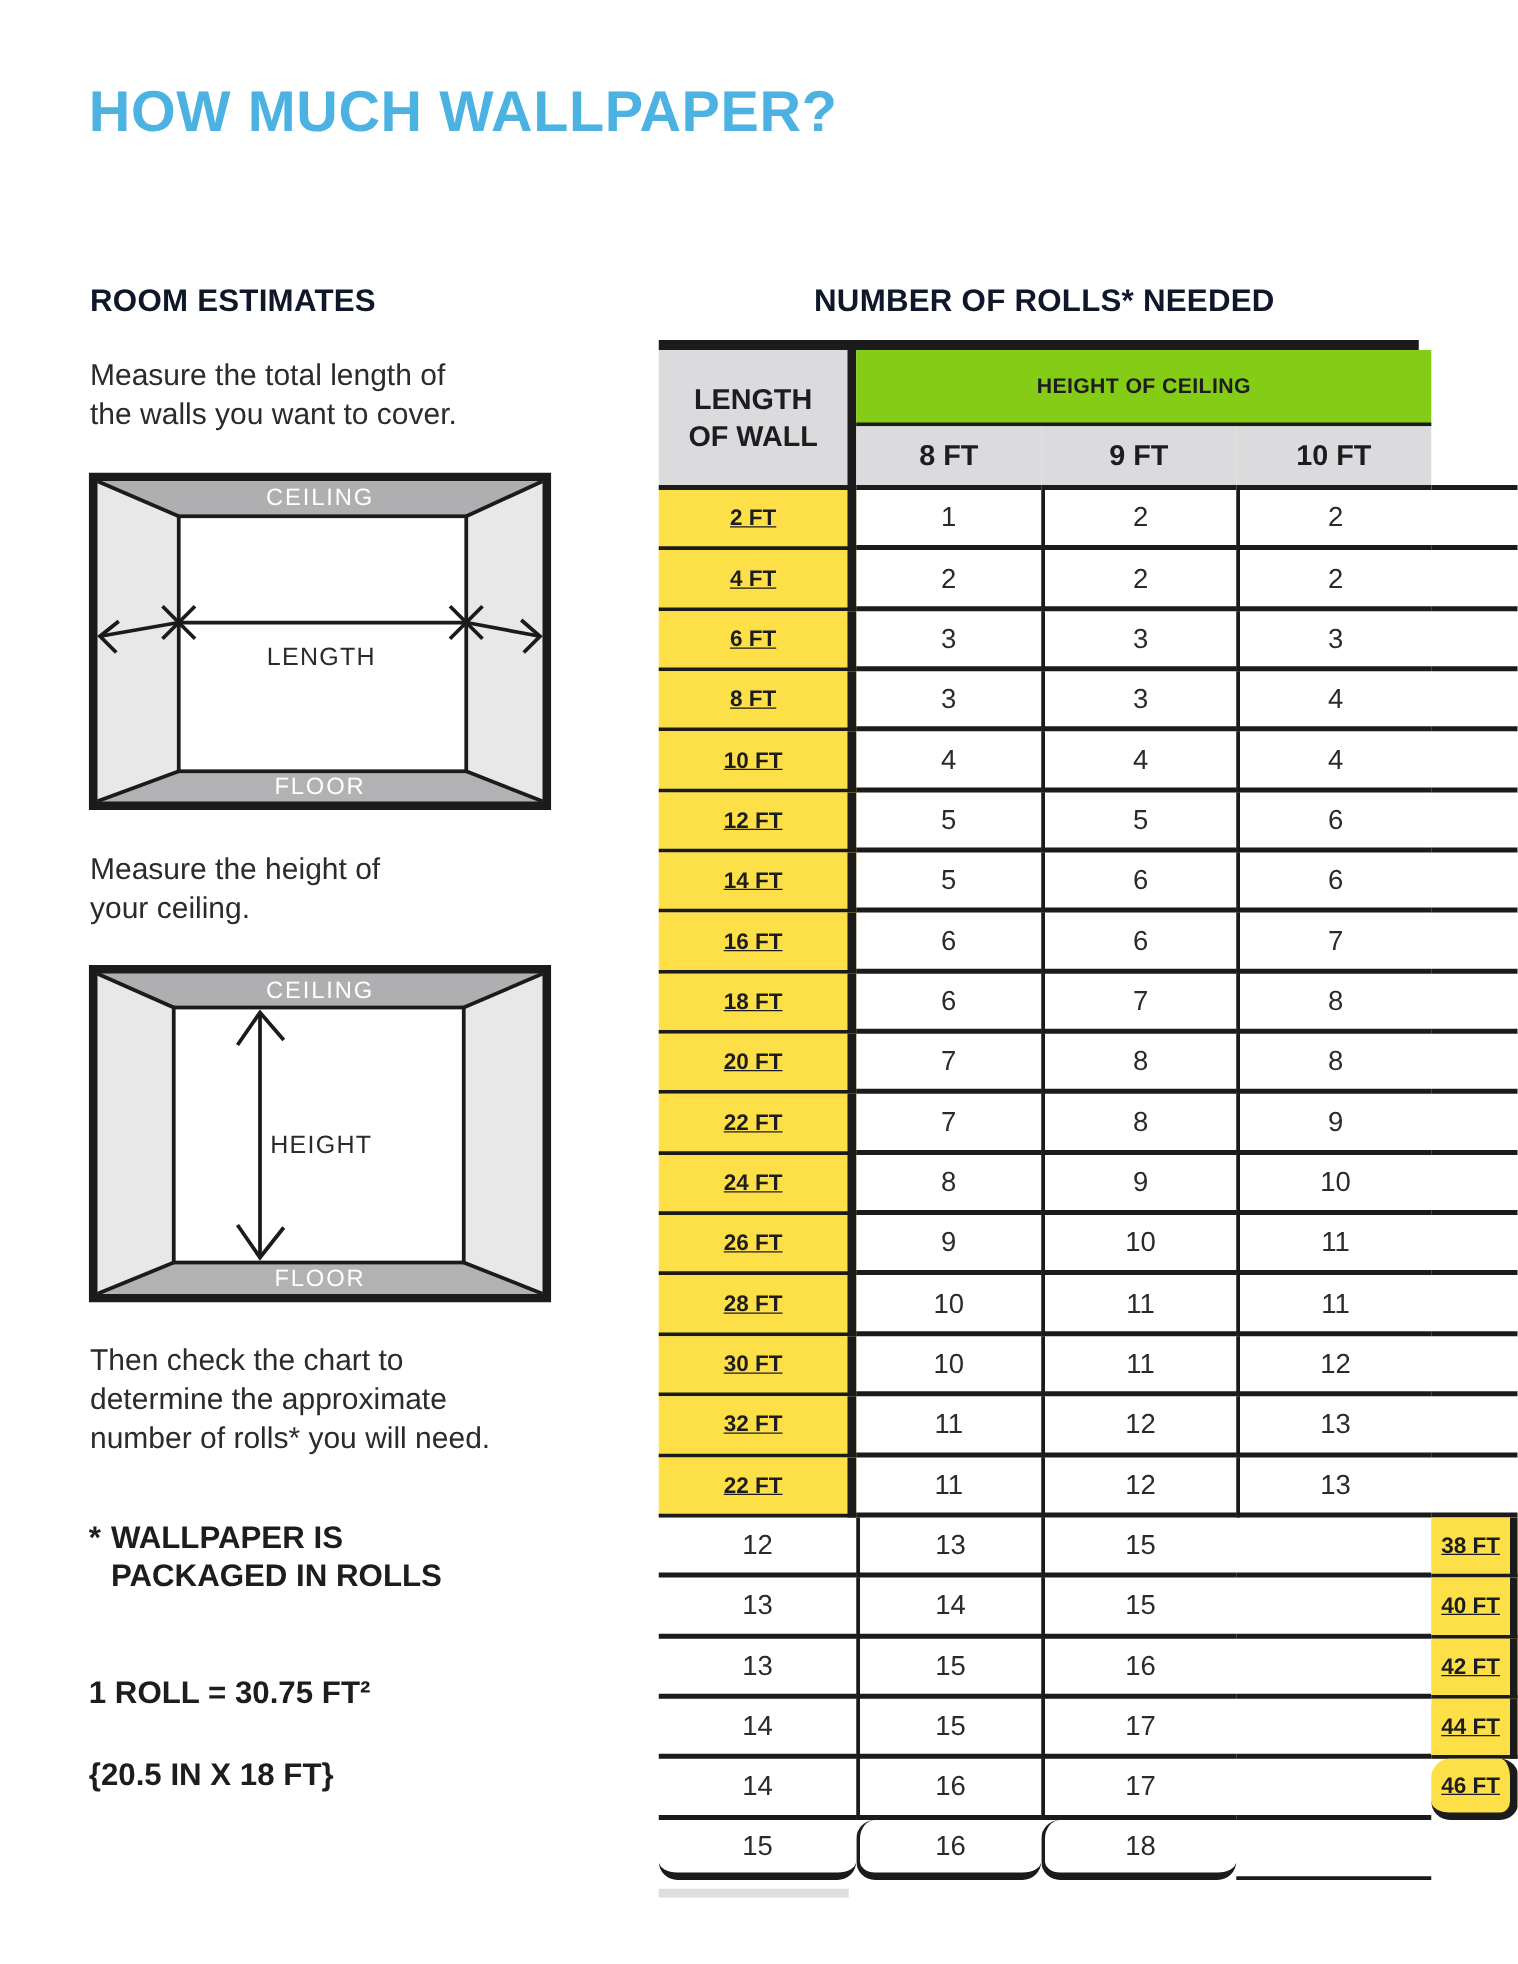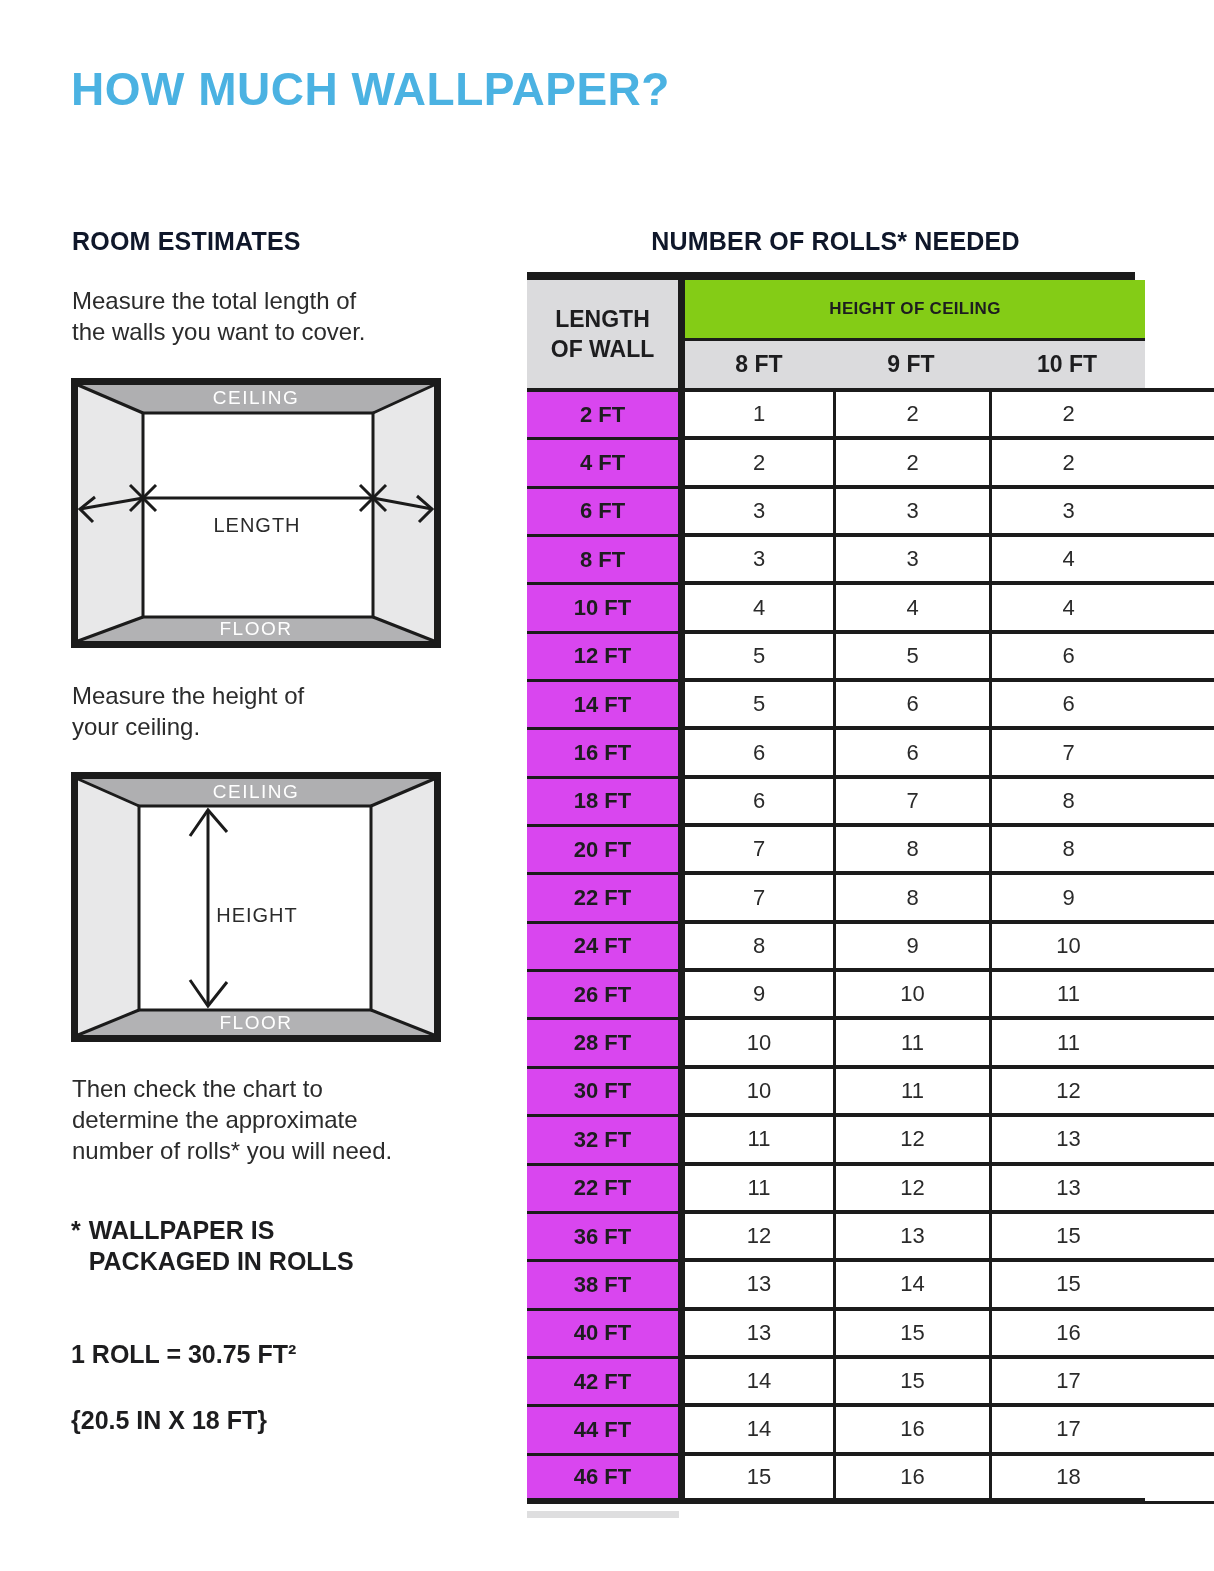--- a/index.html
+++ b/index.html
@@ -66,28 +66,28 @@
     border-bottom:3px solid #1b1b1b;
     font-weight:bold; font-size:17px; color:#1d1d1f; letter-spacing:0.3px;
   }
   .hd-bleed{ grid-row:1/3; grid-column:5; border-bottom:4px solid #1b1b1b; }
   .hd-sub{
     grid-row:2; background:#DBDBDD; border-bottom:4px solid #1b1b1b;
     font-weight:bold; font-size:23px; color:#1d1d1f;
   }
   .hd-sub.s0{ grid-column:2; } .hd-sub.s1{ grid-column:3; } .hd-sub.s2{ grid-column:4; }
   .rowhead{
-    background:#d946ef; border-right:7px solid #1b1b1b;
+    background:#fde047; border-right:7px solid #1b1b1b;
     border-bottom:3px solid #1b1b1b;
-    font-weight:bold; font-size:22px; color:#1d1d1f;
+    font-weight:bold; font-size:18px; color:#1d1d1f;text-decoration:underline;
   }
   .val{ border-bottom:4px solid #1b1b1b; font-size:22px; color:#2a2a2a; }
   .val.c1, .val.c2{ border-left:3px solid #1b1b1b; }
   .bleedcell{ border-bottom:4px solid #1b1b1b; }
-  .rowhead.last, .val.last{ border-bottom:6px solid #1b1b1b; }
+  .rowhead.last, .val.last{ border-bottom:6px solid #1b1b1b;border-radius:15px; }
   .bleedcell.last{ border-bottom:3px solid #1b1b1b; }
 </style>
 </head>
 <body>
 
 <div class="abs page-title">HOW MUCH WALLPAPER?</div>
 
 <div class="abs sec-heading room-heading">ROOM ESTIMATES</div>
 
 <div class="abs body-text p1">Measure the total length of
@@ -250,21 +250,20 @@
     <div class="cell rowhead">32 FT</div>
     <div class="cell val c0">11</div>
     <div class="cell val c1">12</div>
     <div class="cell val c2">13</div>
     <div class="cell bleedcell"></div>
     <div class="cell rowhead">22 FT</div>
     <div class="cell val c0">11</div>
     <div class="cell val c1">12</div>
     <div class="cell val c2">13</div>
     <div class="cell bleedcell"></div>
-    <div class="cell rowhead">36 FT</div>
     <div class="cell val c0">12</div>
     <div class="cell val c1">13</div>
     <div class="cell val c2">15</div>
     <div class="cell bleedcell"></div>
     <div class="cell rowhead">38 FT</div>
     <div class="cell val c0">13</div>
     <div class="cell val c1">14</div>
     <div class="cell val c2">15</div>
     <div class="cell bleedcell"></div>
     <div class="cell rowhead">40 FT</div>

